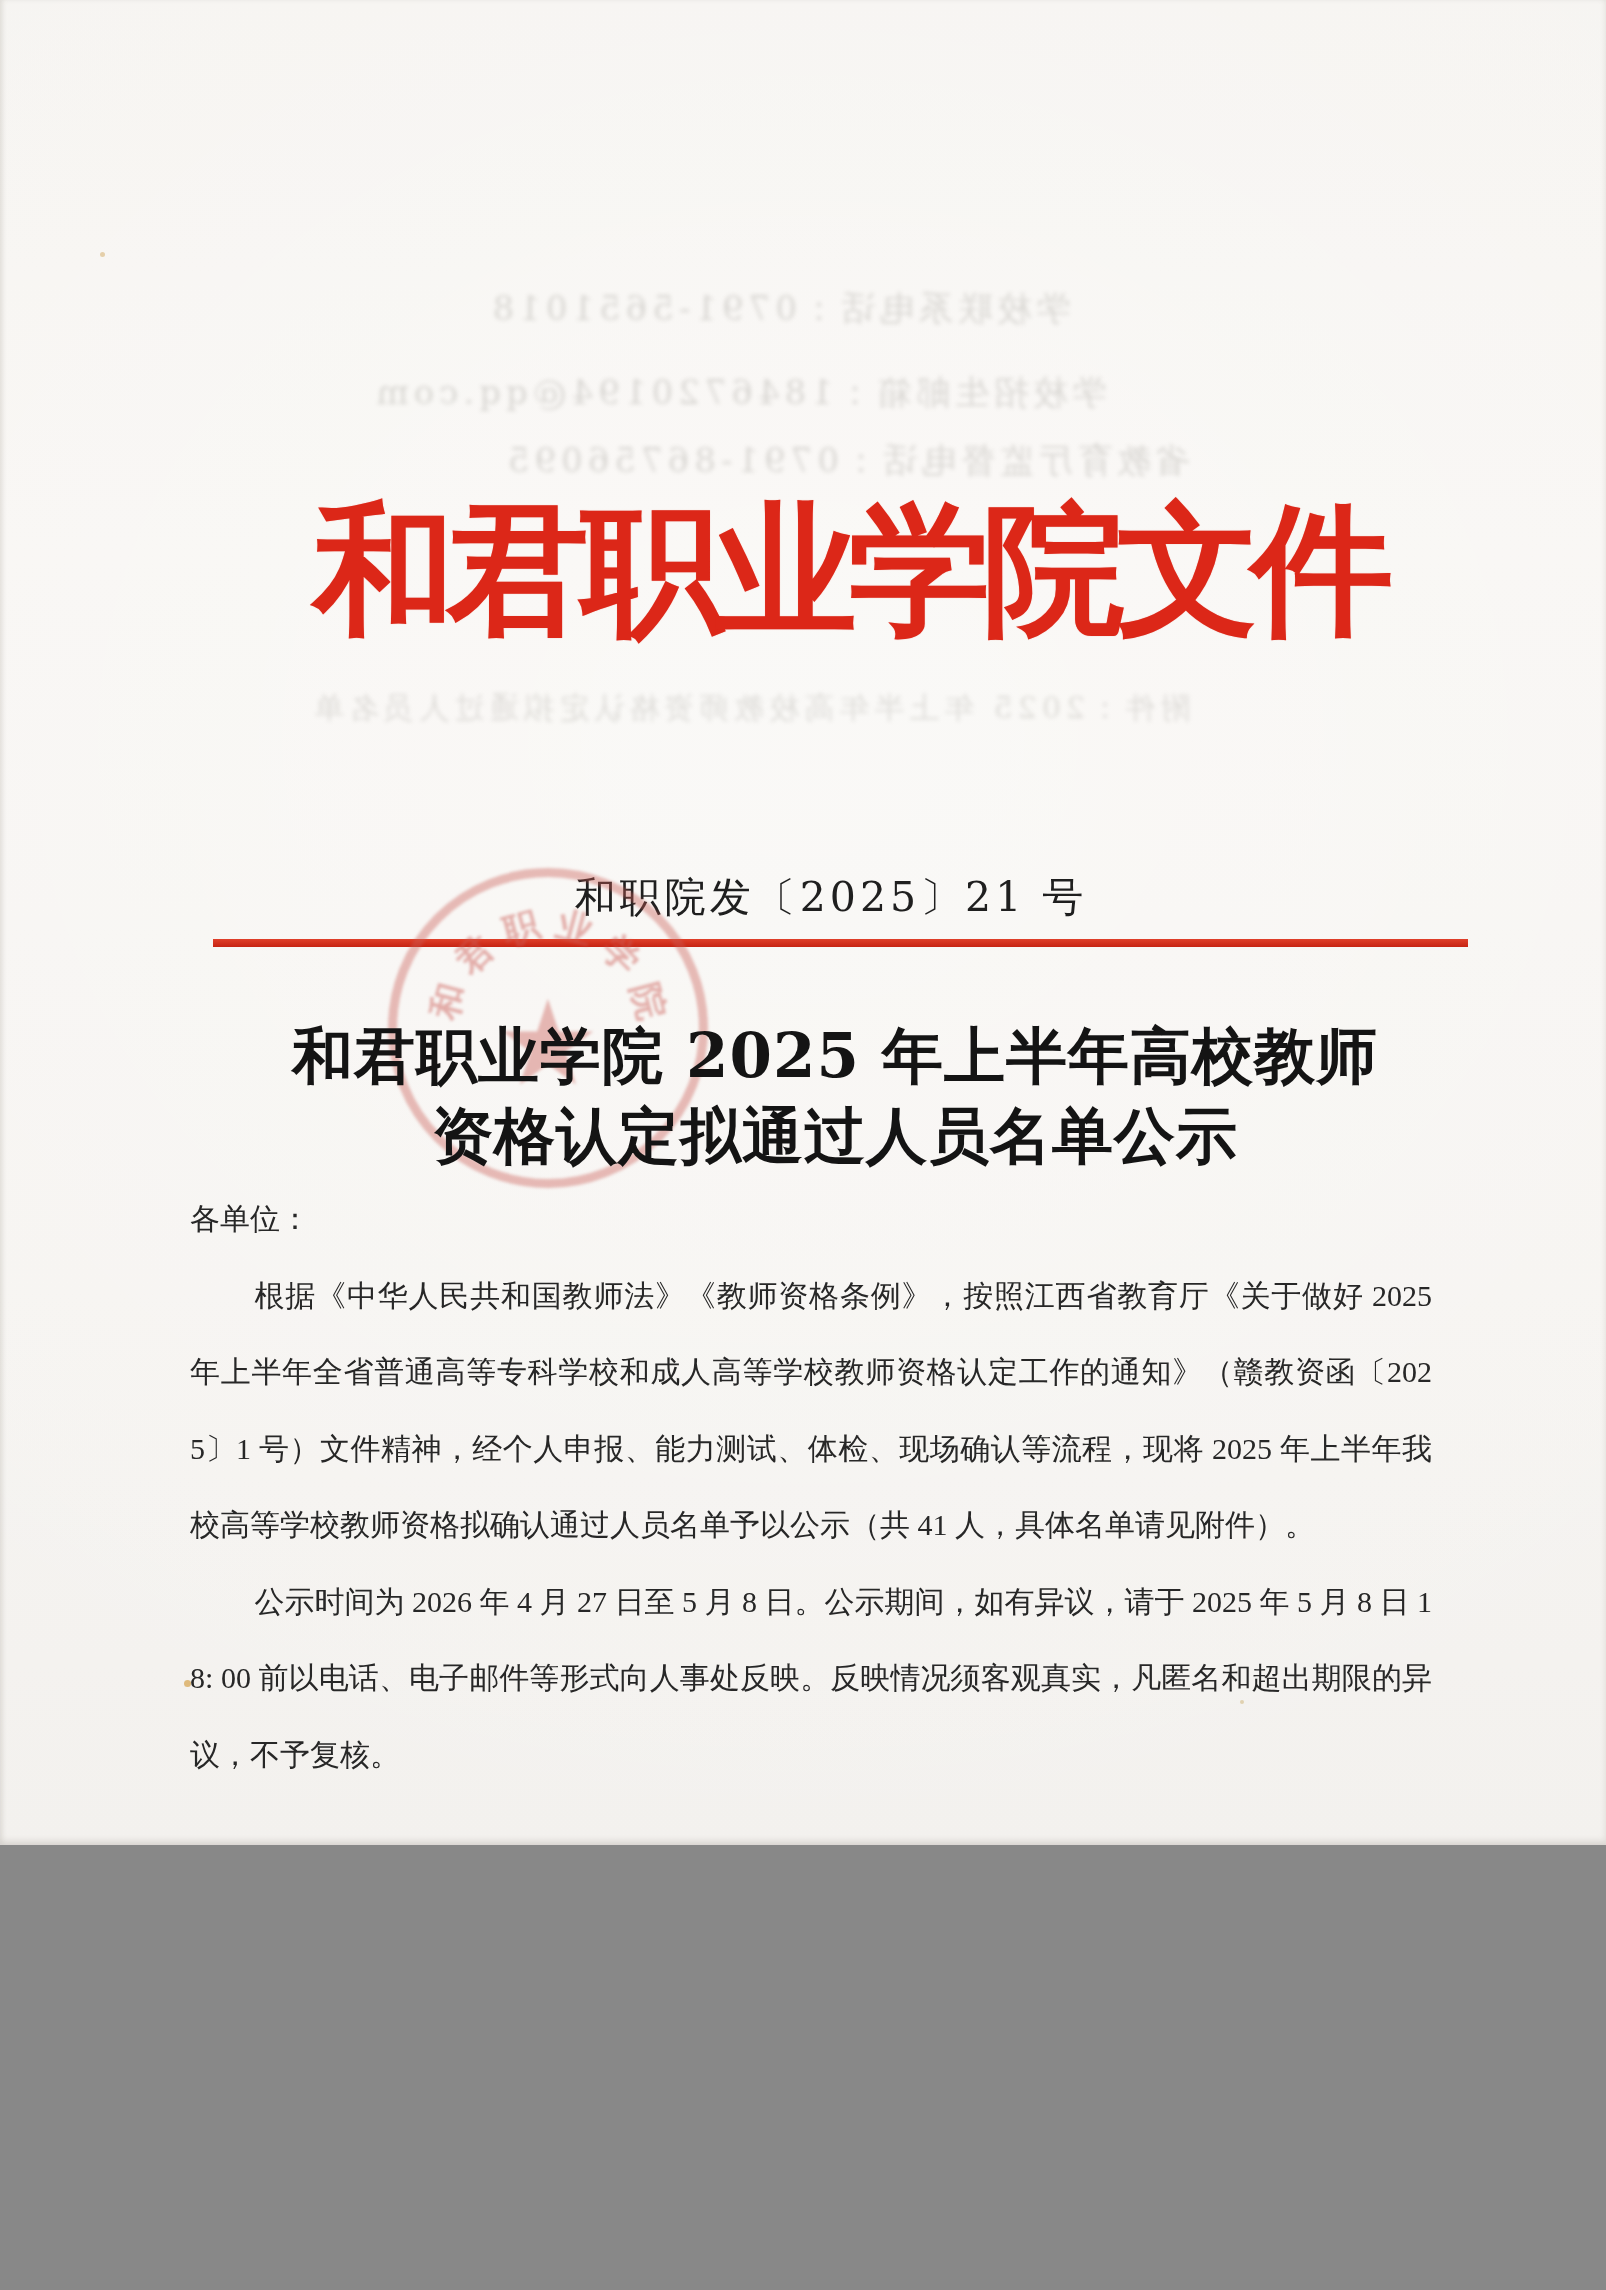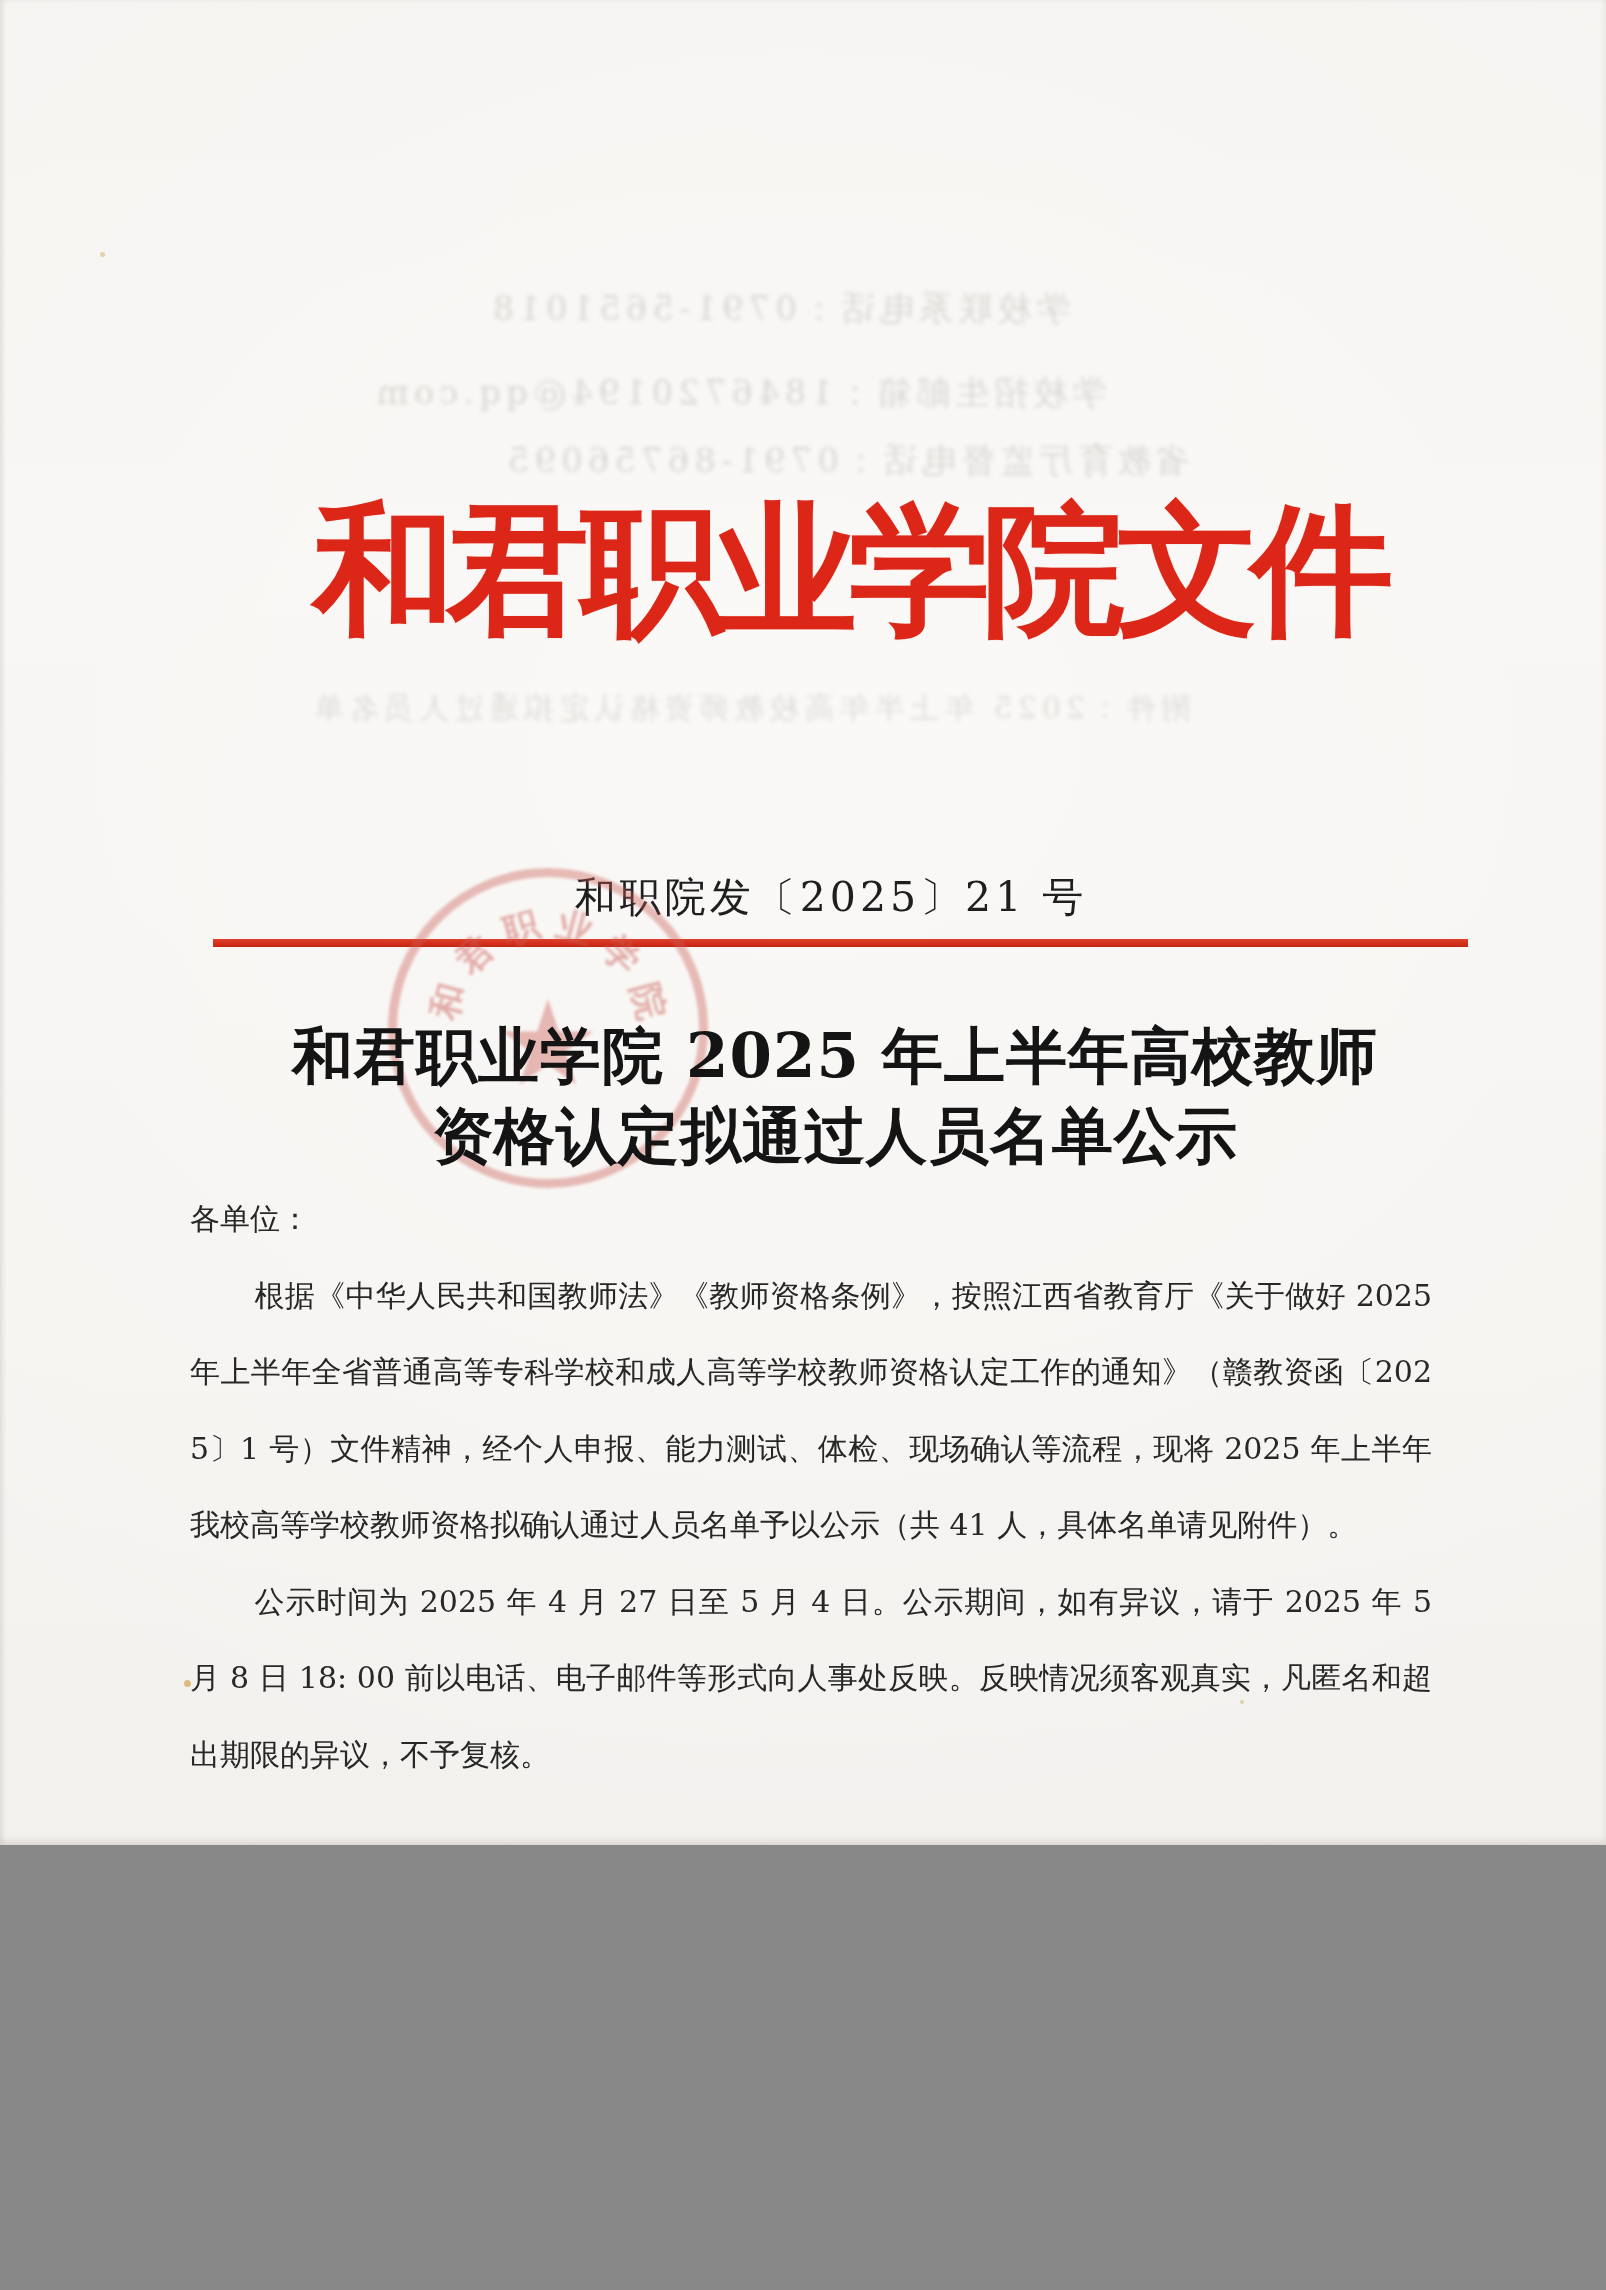--- a/index.html
+++ b/index.html
@@ -69,21 +69,21 @@
     text-align:center;font-size:61px;font-weight:bold;color:#141414;
     line-height:80px;letter-spacing:1px;
   }
   
   .bodytext{
     position:absolute;top:1181px;left:190px;width:1242px;
     font-size:30px;line-height:76.5px;color:#272727;
     text-align:justify;text-justify:inter-ideograph;word-break:break-all;
   }
   .bodytext p{margin:0;padding:0;}
-  .para{text-indent:2.15em;}
+  .para{text-indent:2.15em;font-family:Liberation Serif, serif;}
   
   .speck{position:absolute;border-radius:50%;}
   .sp1{left:184px;top:1680px;width:7px;height:7px;background:rgba(205,140,30,.55);}
   .sp2{left:100px;top:252px;width:5px;height:5px;background:rgba(200,150,60,.4);}
   .sp3{left:1240px;top:1700px;width:4px;height:4px;background:rgba(190,150,60,.35);}
 </style>
 </head>
 <body>
 
 <div class="page">
@@ -110,20 +110,20 @@
   </div>
 
   <div class="doctitle">
     <div>和君职业学院 2025 年上半年高校教师</div>
     <div>资格认定拟通过人员名单公示</div>
   </div>
 
   <div class="bodytext">
     <p class="salutation">各单位：</p>
     <p class="para">根据《中华人民共和国教师法》《教师资格条例》，按照江西省教育厅《关于做好 2025 年上半年全省普通高等专科学校和成人高等学校教师资格认定工作的通知》（赣教资函〔2025〕1 号）文件精神，经个人申报、能力测试、体检、现场确认等流程，现将 2025 年上半年我校高等学校教师资格拟确认通过人员名单予以公示（共 41 人，具体名单请见附件）。</p>
-    <p class="para">公示时间为 2025 年 4 月 27 日至 5 月 4 日。公示期间，如有异议，请于 2025 年 5 月 8 日 18: 00 前以电话、电子邮件等形式向人事处反映。反映情况须客观真实，凡匿名和超出期限的异议，不予复核。</p>
+    <p class="para">公示时间为 2026 年 4 月 27 日至 5 月 8 日。公示期间，如有异议，请于 2025 年 5 月 8 日 18: 00 前以电话、电子邮件等形式向人事处反映。反映情况须客观真实，凡匿名和超出期限的异议，不予复核。</p>
   </div>
 
   <div class="speck sp1"></div>
   <div class="speck sp2"></div>
   <div class="speck sp3"></div>
 
 </div>
 
 </body></html>

